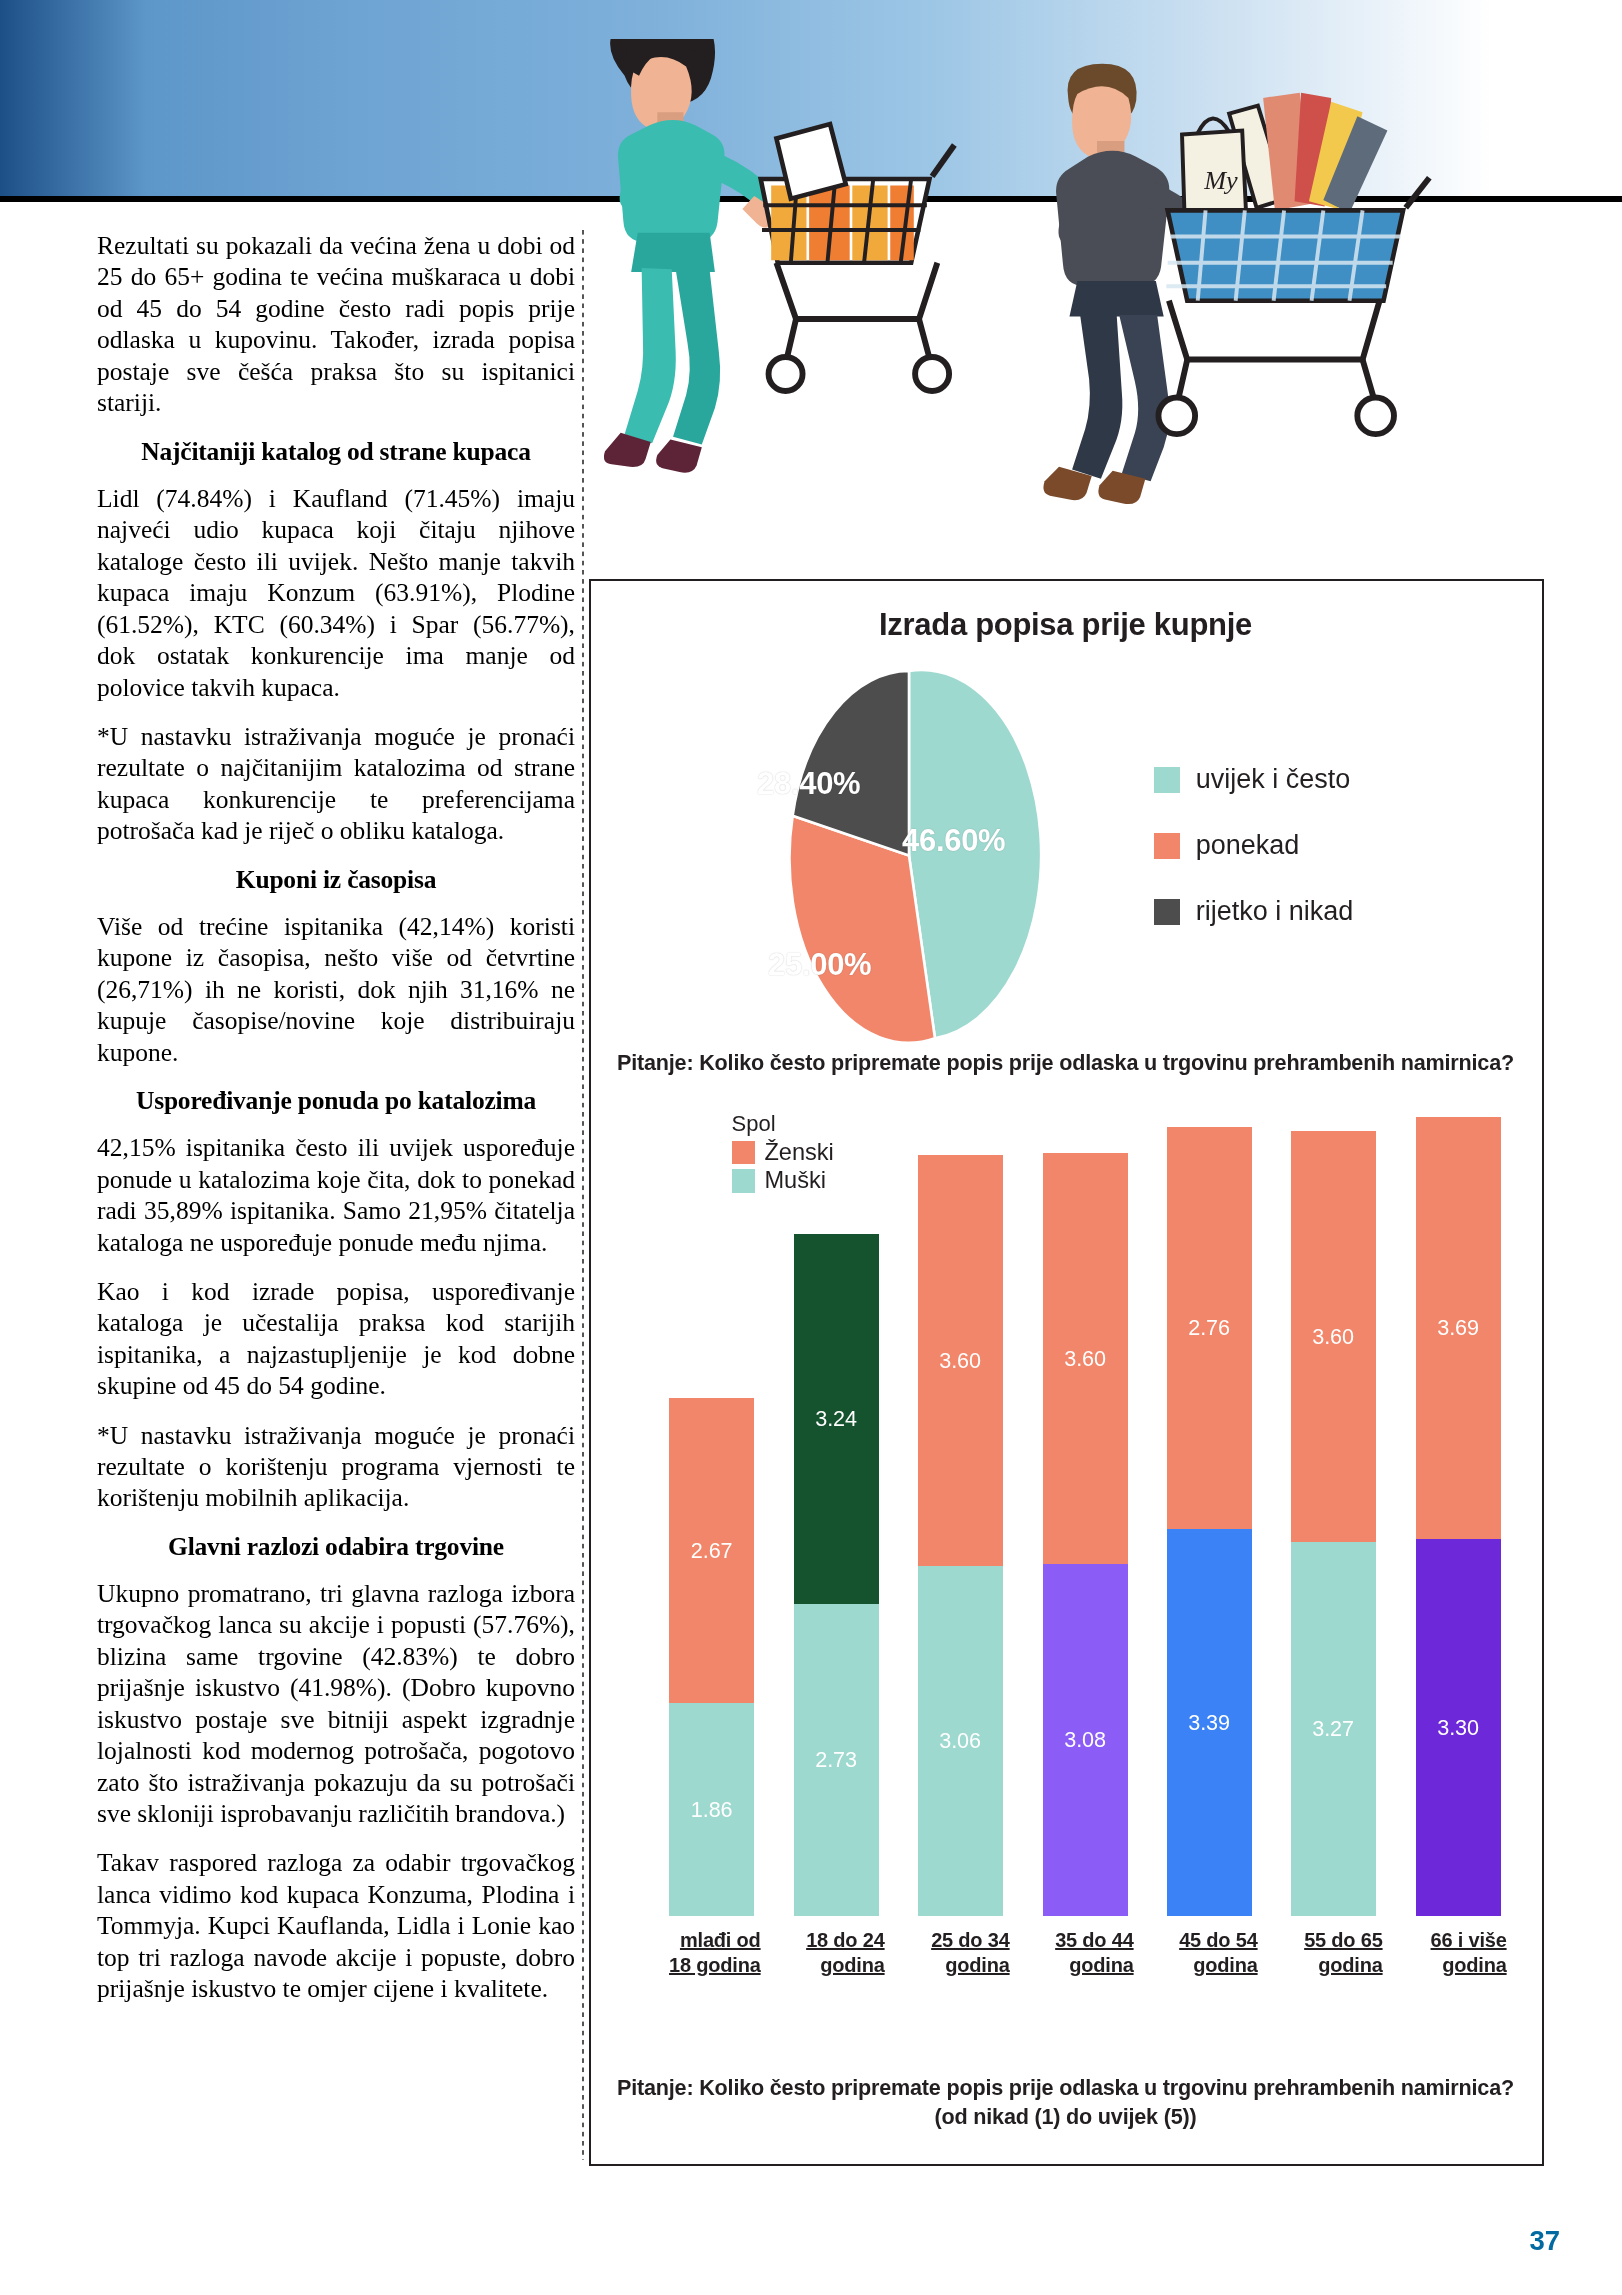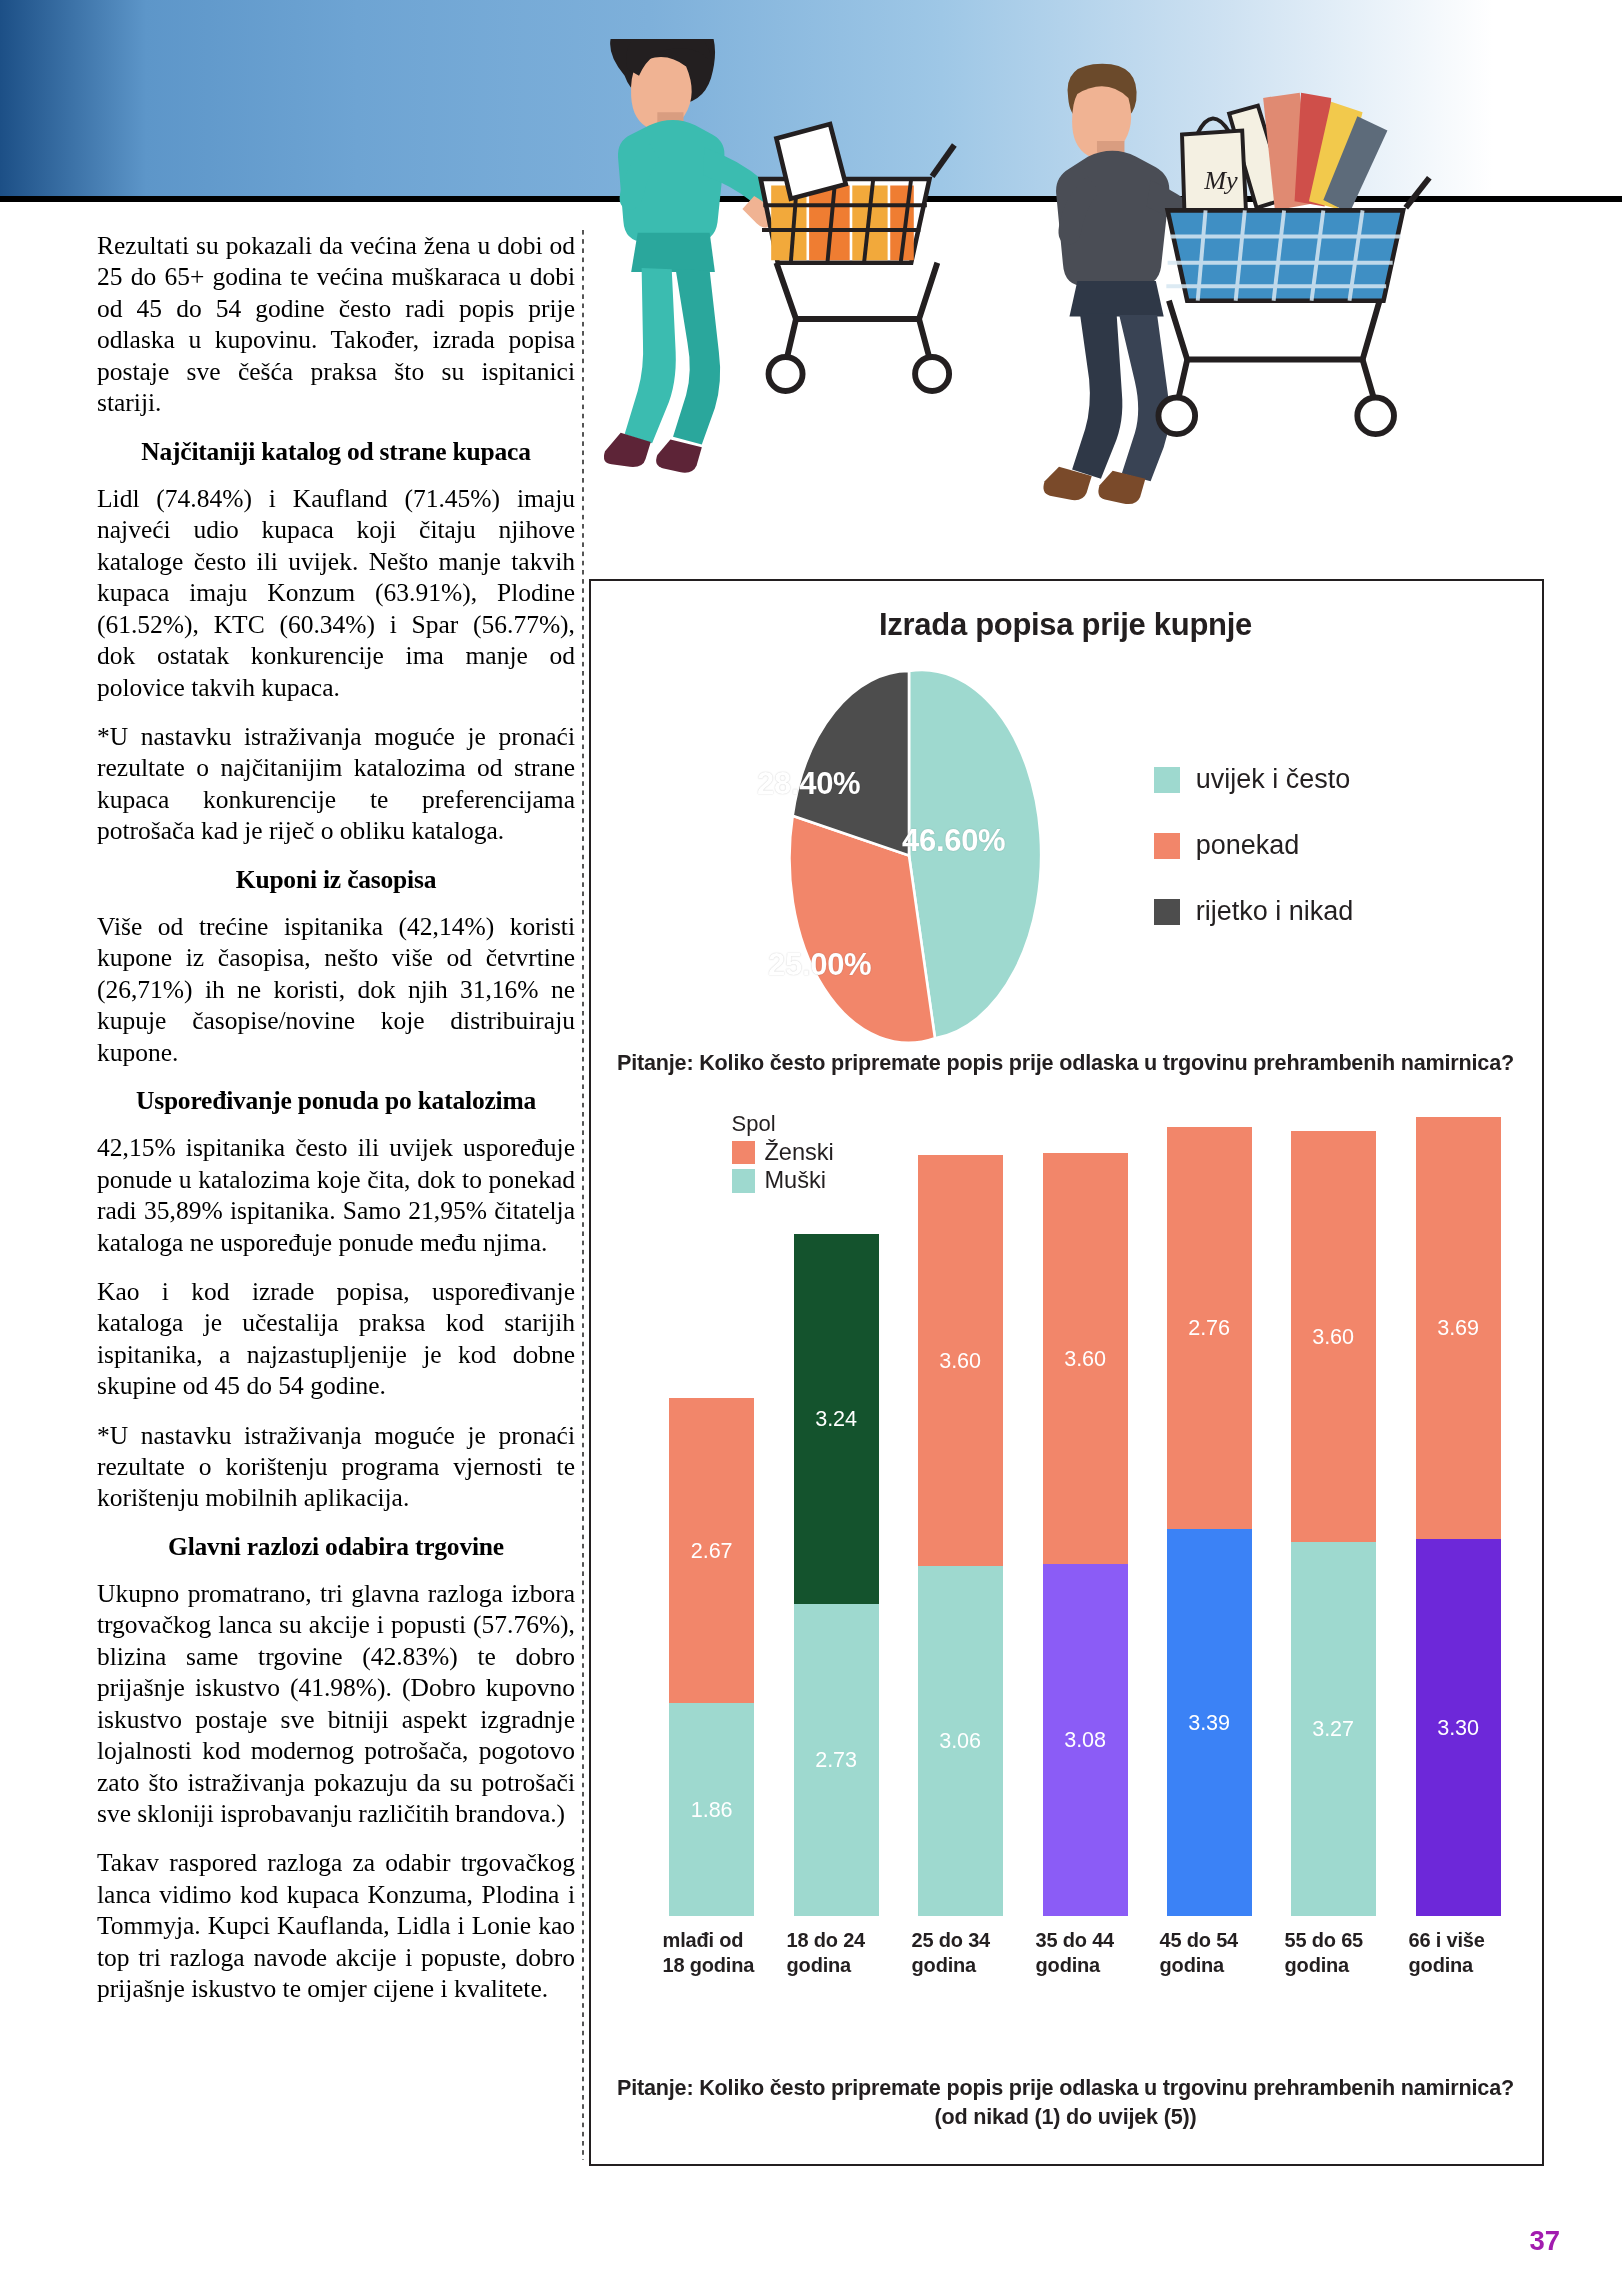--- a/index.html
+++ b/index.html
@@ -58,26 +58,26 @@
   .bl-row{display:flex;align-items:center;margin-top:1.3px;}
   .bl-sw{width:23.6px;height:23.6px;margin-right:9.2px;flex:0 0 auto;}
   .bl-tx{font-size:23.6px;color:#231f20;}
 
   .bars{position:absolute;left:39px;top:0;width:870px;height:887px;}
   .bargroup{position:absolute;bottom:75px;width:85px;}
   .seg{position:relative;width:100%;box-sizing:border-box;}
   .seg span{position:absolute;left:0;width:100%;text-align:center;top:50%;
     transform:translateY(-50%);font-family:"Liberation Sans",sans-serif;
     font-size:21.6px;color:#fff;letter-spacing:-0.1px;}
-  .xlab{position:absolute;bottom:13px;width:98px;text-align:left;
+  .xlab{position:absolute;bottom:13px;width:98px;text-align:right;
     font-family:"Liberation Sans",sans-serif;font-weight:bold;font-size:20px;
-    color:#231f20;line-height:1.26;letter-spacing:-0.2px;}
+    color:#231f20;line-height:1.26;letter-spacing:-0.2px;text-decoration:underline;}
 
   .pageno{position:absolute;right:63px;bottom:38px;font-family:"Liberation Sans",sans-serif;
-          font-weight:bold;font-size:27.5px;color:#a21caf;}
+          font-weight:bold;font-size:27.5px;color:#0369a1;}
 </style>
 </head>
 <body>
 
 <div class="header-band"></div>
 <div class="header-rule"></div>
 
 <div class="illus">
 <svg viewBox="0 0 1520 830" width="995" height="543" xmlns="http://www.w3.org/2000/svg">
 

